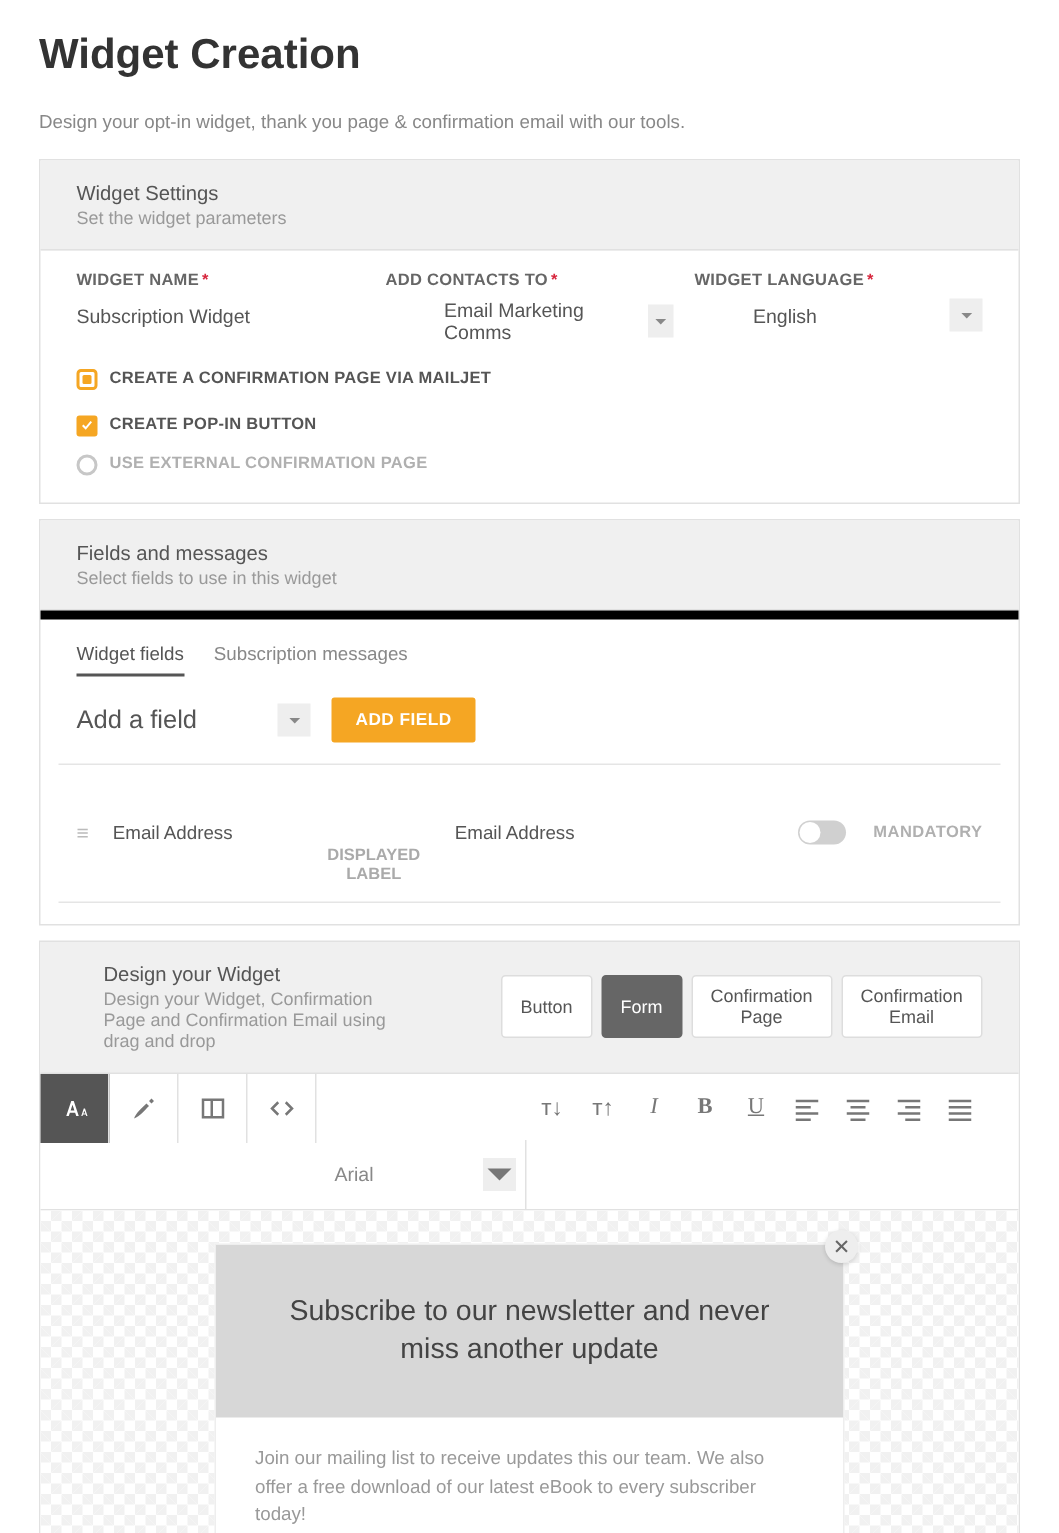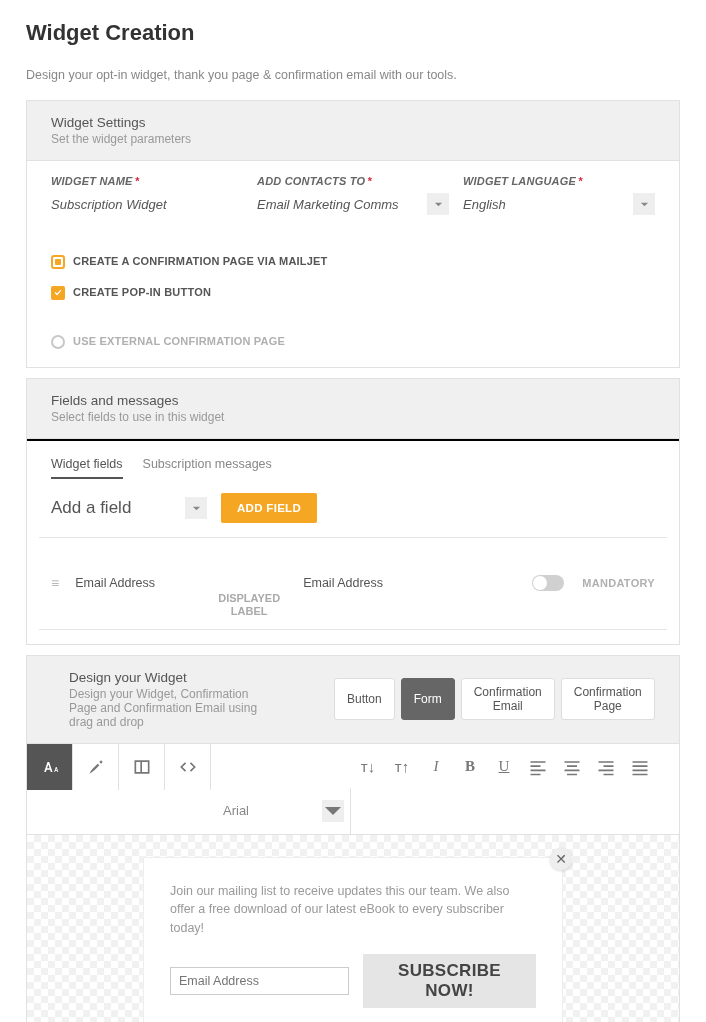--- a/index.html
+++ b/index.html
@@ -3,53 +3,53 @@
 <meta charset="utf-8">
 <style>
   * { box-sizing: border-box; margin: 0; padding: 0; }
   body {
     font-family: -apple-system, BlinkMacSystemFont, "Segoe UI", Arial, sans-serif;
     background: #fff;
     color: #333;
     padding: 20px 26px;
     width: 706px;
   }
-  h1 { font-size: 22px; font-weight: 700; color: #333; margin-bottom: 22px; }
+  h1 { font-size: 28px; font-weight: 700; color: #333; margin-bottom: 22px; }
   .desc { font-size: 12.5px; color: #888; margin-bottom: 18px; }
 
   .panel { border: 1px solid #e1e1e1; background: #fff; margin-bottom: 10px; }
   .panel-head { background: #f0f0f0; padding: 14px 24px; border-bottom: 1px solid #e1e1e1; }
   .panel-head .title { font-size: 13.5px; color: #555; font-weight: 400; }
   .panel-head .sub { font-size: 12px; color: #999; margin-top: 2px; }
 
   .panel-body { padding: 14px 24px 18px; }
 
   .row3 { display: flex; gap: 14px; }
-  .col { flex: 1; font-style: italic; }
+  .col { flex: 1; }
   .lbl { font-size: 11px; font-weight: 700; color: #666; letter-spacing: 0.2px; }
   .lbl .req { color: #d7263d; margin-left: 2px; }
   .txtval { font-size: 13px; color: #555; margin-top: 8px; padding: 2px 0; }
 
-  .select-wrap { display: flex; align-items: center; gap: 12px; margin-top: 6px; }
+  .select-wrap { display: flex; align-items: center; gap: 12px; margin-top: 6px; margin-left: 39px; }
   .select-label { font-size: 13px; color: #555; }
   .dd { width: 22px; height: 22px; background: #eee; display: flex; align-items: center; justify-content: center; cursor: pointer; }
   .dd svg { width: 9px; height: 9px; fill: #888; }
 
   .opts { display: flex; gap: 10px; margin-top: 16px; flex-wrap: wrap; }
-  .opt { display: flex; align-items: flex-start; gap: 8px; width: 47%; margin-top: 23px; }
+  .opt { display: flex; align-items: flex-start; gap: 8px; width: 47%; }
   .opt .txt { font-size: 11px; font-weight: 700; color: #555; letter-spacing: 0.2px; line-height: 1.4; }
   .opt.dim .txt { color: #b0b0b0; }
   .radio-on { width: 14px; height: 14px; border: 2px solid #f5a623; border-radius: 3px; display: flex; align-items: center; justify-content: center; flex-shrink: 0; margin-top: 1px; }
   .radio-on::after { content:''; width: 6px; height: 6px; background: #f5a623; border-radius: 1px; }
   .radio-off { width: 14px; height: 14px; border: 2px solid #c7c7c7; border-radius: 50%; flex-shrink: 0; margin-top: 1px; }
   .chk { width: 14px; height: 14px; background: #f5a623; border-radius: 2px; display: flex; align-items: center; justify-content: center; flex-shrink: 0; margin-top: 1px; }
   .chk svg { width: 10px; height: 10px; fill: #fff; }
   .opt.single { width: 100%; margin-top: 6px; }
 
-  .tabs { display: flex; gap: 20px; border-top: 2px solid #000000; padding: 10px 24px 0; }
+  .tabs { display: flex; gap: 20px; border-top: 6px solid #000000; padding: 10px 24px 0; }
   .tab { font-size: 12.5px; color: #888; padding: 6px 0; cursor: pointer; }
   .tab.active { color: #555; border-bottom: 2px solid #555; }
 
   .add-row { display: flex; align-items: center; gap: 14px; padding: 14px 24px 14px; }
   .add-row .albl { font-size: 17px; color: #555; flex: 0 0 120px; }
   .btn { background: #f5a623; color: #fff; font-size: 11.5px; font-weight: 700; padding: 9px 16px; border: none; letter-spacing: 0.3px; cursor: pointer; border-radius: 2px; }
 
   .fld-row { display: flex; align-items: center; gap: 18px; padding: 10px 12px; margin: 0 12px; border-top: 1px solid #e5e5e5; border-bottom: 1px solid #e5e5e5; }
   .drag { color: #bbb; font-size: 14px; letter-spacing: -2px; cursor: grab; }
   .fv { font-size: 12.5px; color: #555; }
@@ -196,22 +196,22 @@
 
 <div class="panel">
   <div class="design-head">
     <div class="left">
       <div class="title" style="font-size:13.5px;color:#555">Design your Widget</div>
       <div class="sub" style="font-size:12px;color:#999;margin-top:2px">Design your Widget, Confirmation Page and Confirmation Email using drag and drop</div>
     </div>
     <div class="seg">
       <button>Button</button>
       <button class="on">Form</button>
+      <button>Confirmation Page</button>
       <button>Confirmation Email</button>
-      <button>Confirmation Page</button>
     </div>
   </div>
 
   <div class="toolbar">
     <div class="tgrp">
       <div class="tbtn active">
         <svg viewBox="0 0 24 24">
           <path d="M5 18 L9 6 L11 6 L15 18 L13 18 L12.1 15.3 L7.9 15.3 L7 18 Z M8.5 13.5 L11.5 13.5 L10 9 Z"></path>
           <path d="M17 18 L19 12 L20 12 L22 18 L21 18 L20.6 16.8 L18.4 16.8 L18 18 Z M18.7 16 L20.3 16 L19.5 13.7 Z"></path>
         </svg>
@@ -269,20 +269,21 @@
           <path d="M3 5h18v2H3zM3 10h18v2H3zM3 15h18v2H3zM3 20h18v2H3z"></path>
         </svg>
     </div>
   </div>
 
   <div class="canvas">
     <div class="form-card">
       <div class="x">
         <span>✕</span>
       </div>
+      <div class="form-hero">Subscribe to our newsletter and never miss another update</div>
       <div class="form-para">Join our mailing list to receive updates this our team. We also offer a free download of our latest eBook to every subscriber today!</div>
       <div class="form-row">
         <input type="text" placeholder="Email Address" style="">
         <button class="subbtn">SUBSCRIBE NOW!</button>
       </div>
     </div>
   </div>
 </div>
 
 </body></html>

